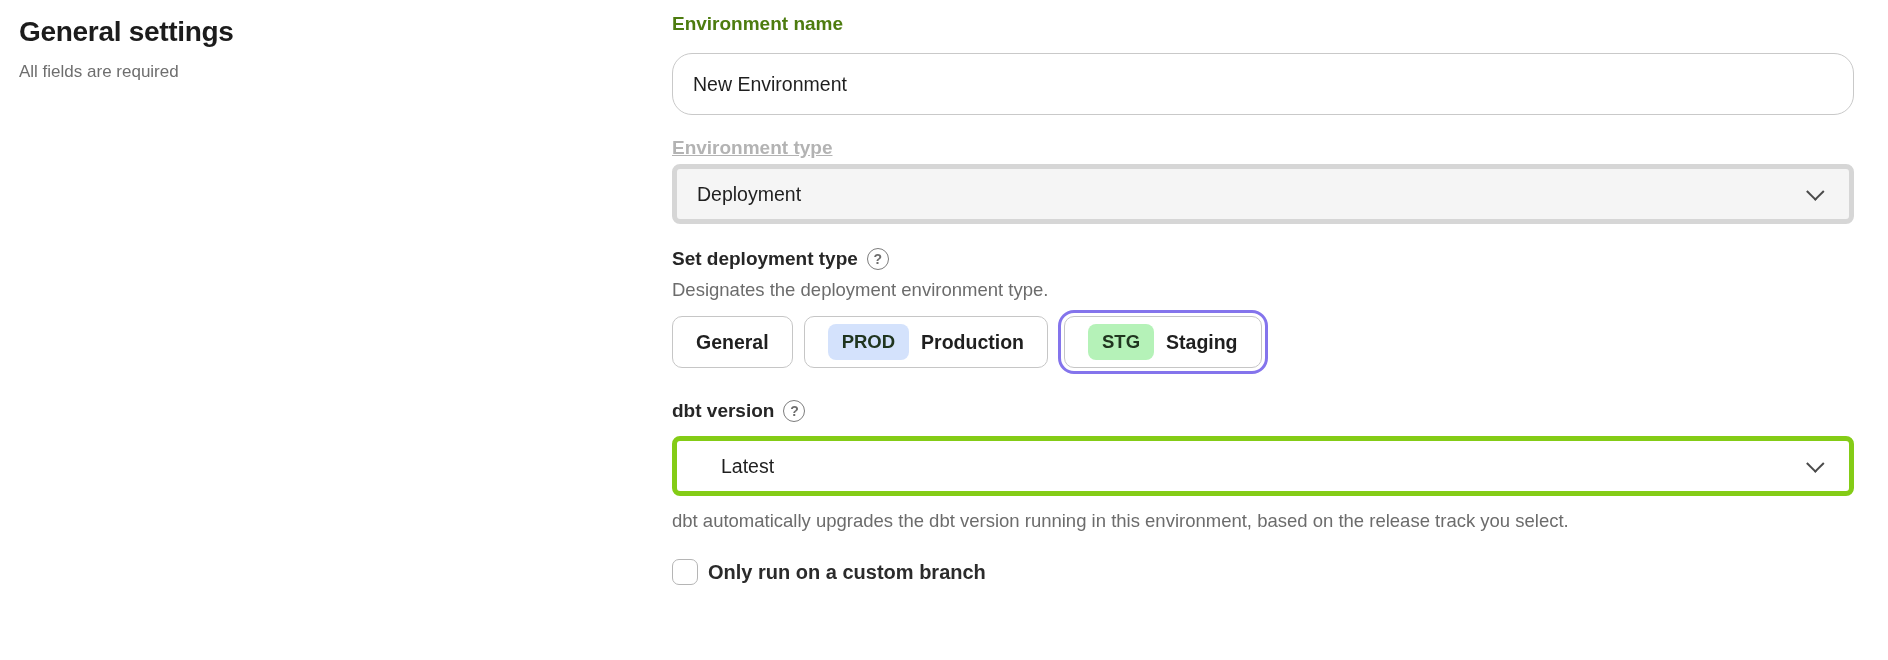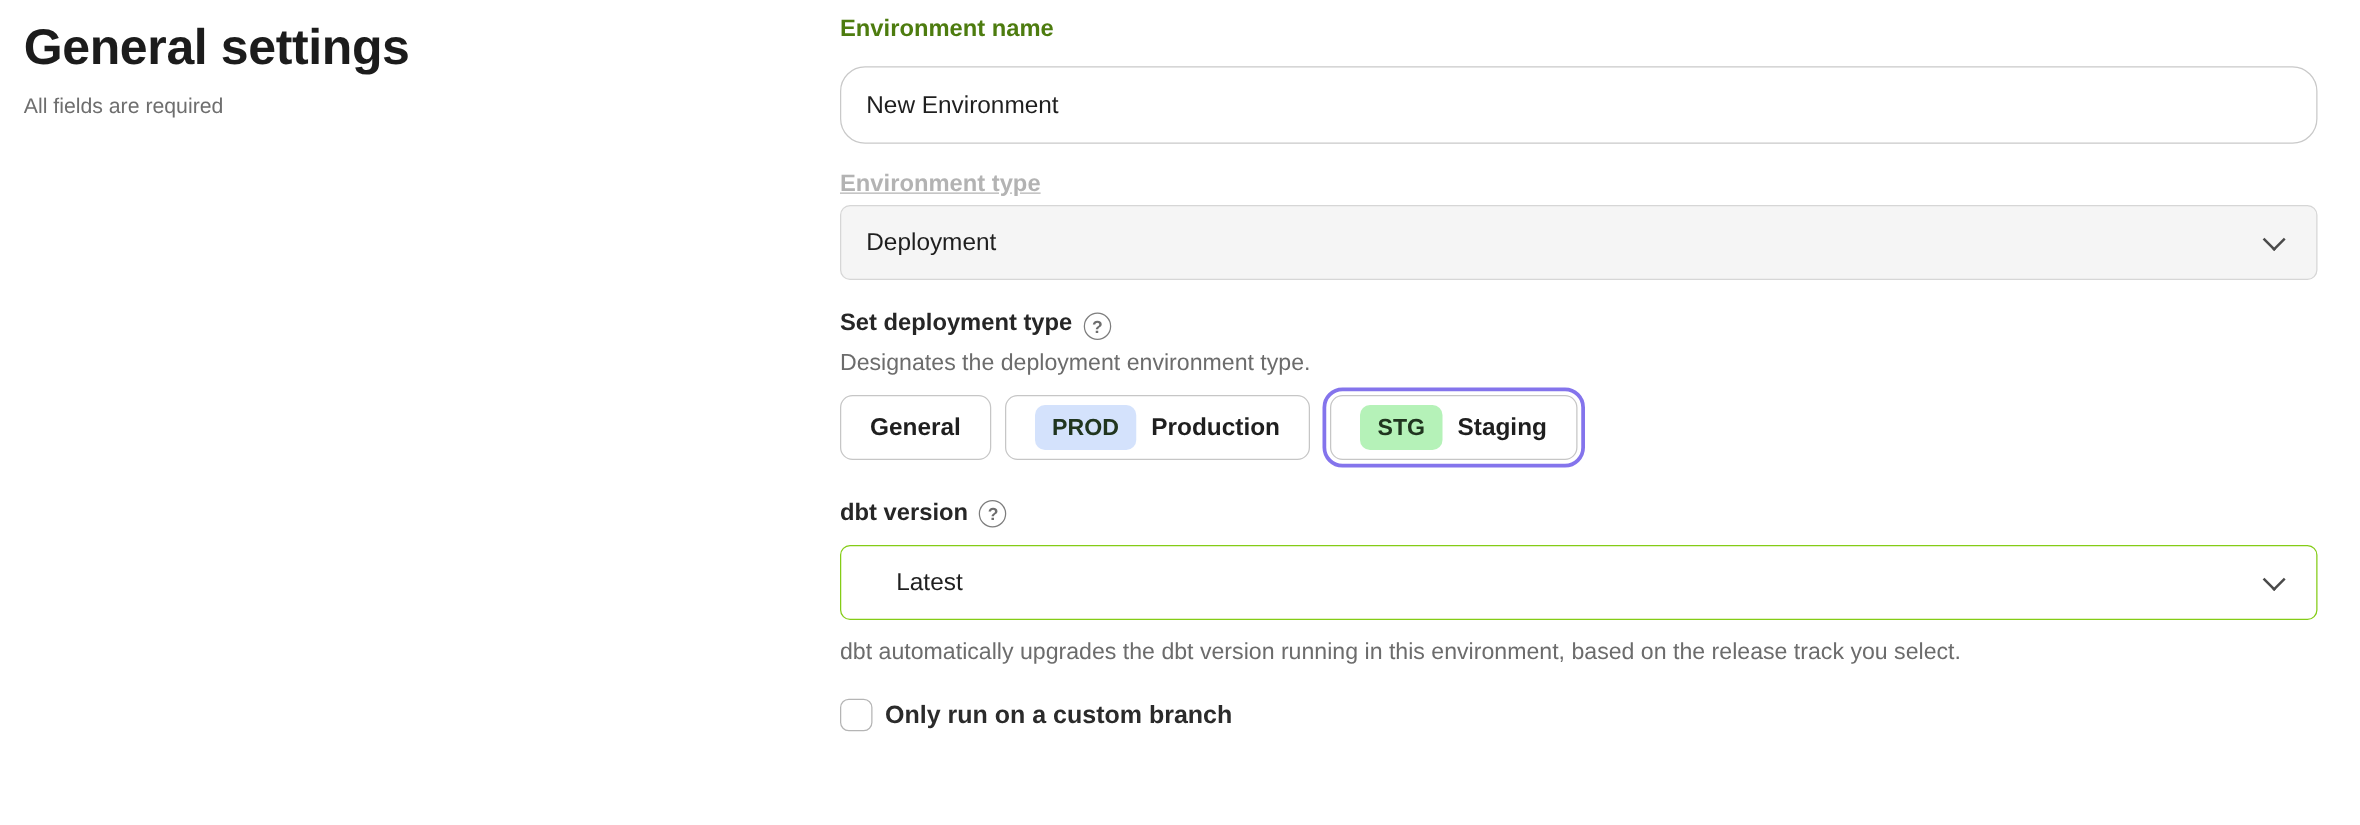--- a/index.html
+++ b/index.html
@@ -2,35 +2,35 @@
 <html style="--ring: #8474ec;"><head>
 <meta charset="utf-8">
 <style>
   * { margin:0; padding:0; box-sizing:border-box; }
   html,body { background:#ffffff; }
   body { font-family:"Liberation Sans","DejaVu Sans",sans-serif; color:#1f1f1f; }
   .canvas { position:relative; width:1888px; height:660px; background:#ffffff; overflow:hidden; }
 
   
   .page-head { position:absolute; left:19px; top:16px; width:600px; }
-  .page-title { font-size:40px; font-weight:700; letter-spacing:-0.3px; color:#1c1c1c; }
+  .page-title { font-size:28px; font-weight:700; letter-spacing:-0.3px; color:#1c1c1c; }
   .page-sub { margin-top:14px; font-size:17px; color:#6e6e6e; }
 
   
   .form-col { position:absolute; left:672px; top:0; width:1182px; }
 
   .field-label { font-size:19px; font-weight:600; color:#4d7c0f; line-height:24px; }
   .field-label.disabled { color:#b3b3b3;text-decoration:underline; }
   .section-label { display:flex; align-items:center; gap:9px; font-size:19px; font-weight:600; color:#262626; line-height:26px; }
   .helper { font-size:18.5px; color:#6c6c6c; line-height:24px; }
 
   .text-input { width:100%; height:62px; border:1px solid #c9c9c9; border-radius:20px;
     padding:0 20px; font-size:19.5px; font-family:inherit; color:#1f1f1f; background:#fff; outline:none; }
 
-  .select { position:relative; width:100%; height:60px; border:1px solid #84cc16; border-radius:8px;
+  .select { position:relative; width:100%; height:60px; border:5px solid #84cc16; border-radius:8px;
     background:#fff; display:flex; align-items:center; padding:0 20px; font-size:19.5px; color:#1f1f1f; cursor:pointer; }
   .select.disabled { background:#f5f5f5; border-color:#d6d6d6; cursor:default; }
   .select .value { flex:1; }
   .chev { width:13px; height:13px; border-right:2px solid #4a4a4a; border-bottom:2px solid #4a4a4a;
     transform:rotate(45deg) translateY(-4px); margin-right:10px; flex:0 0 auto; }
 
   .help-icon { display:inline-flex; align-items:center; justify-content:center; width:22px; height:22px;
     border:1.6px solid #7d7d7d; border-radius:50%; font-size:14px; font-weight:600; color:#6d6d6d; cursor:pointer; }
 
   .btn-row { display:flex; align-items:center; gap:11px; }
@@ -44,21 +44,21 @@
   .check-row { display:flex; align-items:center; gap:10px; cursor:pointer; }
   .checkbox { width:26px; height:26px; border:1.5px solid #b5b5b5; border-radius:7px; background:#fff; flex:0 0 auto; }
   .check-label { font-size:20px; font-weight:600; color:#2b2b2b; }
 
   
   .m-label1 { margin-top:12px; }
   .m-input1 { margin-top:17px; }
   .m-label2 { margin-top:21px; }
   .m-select1 { margin-top:4px; }
   .m-help1 { margin-top:16px; }
-  .m-sect1 { margin-top:22px;align-items:flex-end; }
+  .m-sect1 { margin-top:22px; }
   .m-help2 { margin-top:6px; }
   .m-btns { margin-top:14px; }
   .m-sect2 { margin-top:30px; }
   .m-select2 { margin-top:12px;padding-left:44px; }
   .m-help3 { margin-top:13px; }
   .m-check { margin-top:26px; }
 </style>
 </head>
 <body>
 

